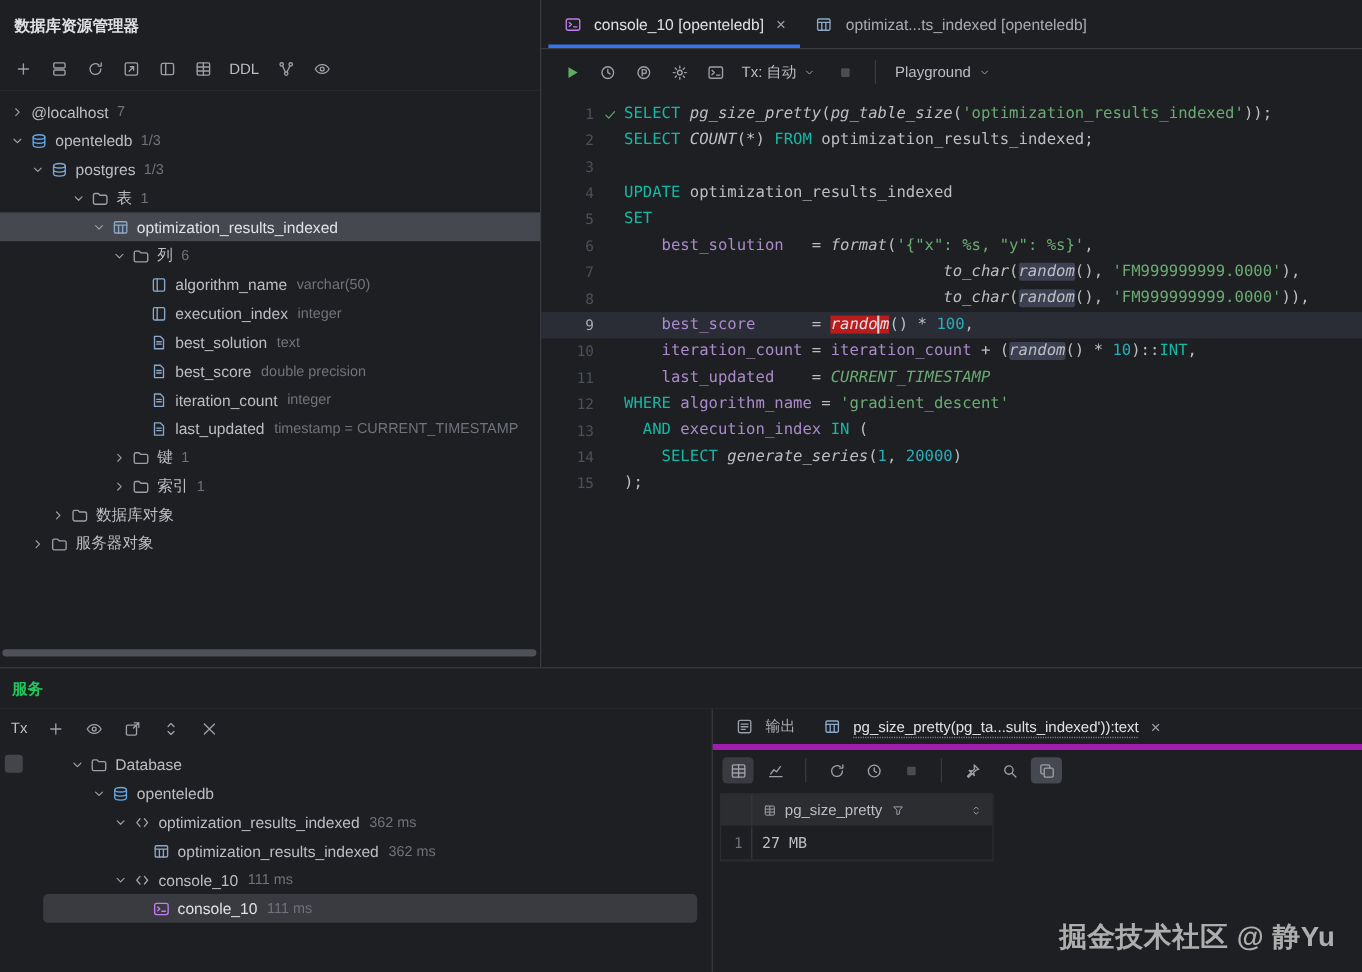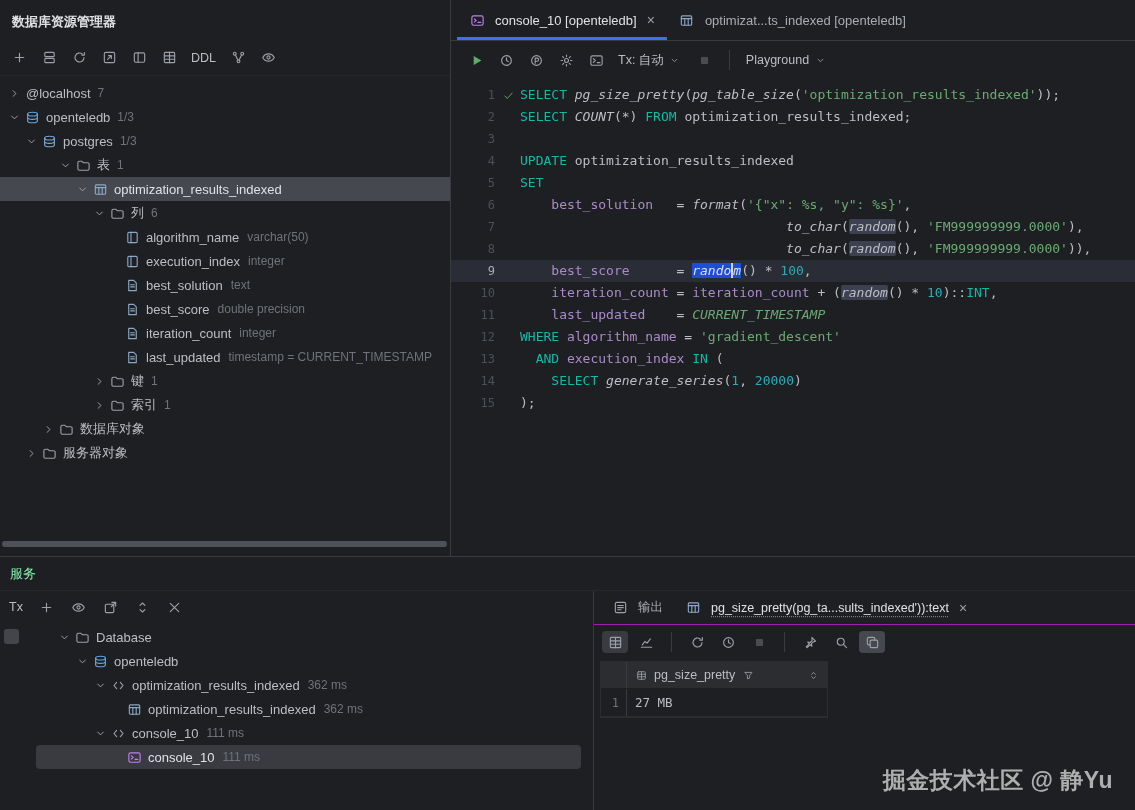--- a/index.html
+++ b/index.html
@@ -48,38 +48,38 @@
   .cmark{width:20px;min-width:20px;display:flex;align-items:center}
   .cmark .icon svg{width:13px;height:13px}
   .ccode{white-space:pre;color:#BCBEC4}
   .sg.k{color:#14b8a6}
   .sg.f{font-style:italic}
   .sg.s{color:#6AAB73}
   .sg.n{color:#2AACB8}
   .sg.c{color:#AB8BCB}
   .sg.t{color:#6AAB73;font-style:italic}
   .sg.occ{background:#3C4051;border-radius:2px}
-  .sg.sel{background:#1d4ed8;color:#DFE1E5}
+  .sg.sel{background:#b91c1c;color:#DFE1E5}
   .caret{display:inline-block;width:0;height:15px;border-left:2px solid #D6D8DE;vertical-align:text-bottom}
 
   .bottom{height:253px;display:flex;flex-direction:column;box-sizing:border-box}
   .bheader{height:34px;display:flex;align-items:center;padding-left:10px;border-bottom:1px solid #26272B;box-sizing:border-box}
-  .btitle{font-weight:400;color:#86efac}
+  .btitle{font-weight:700;color:#22c55e}
   .bbody{flex:1;display:flex;min-height:0}
   .services{width:593px;min-width:593px;display:flex;flex-direction:column;box-sizing:border-box}
   .services .toolbar{height:32px;padding:0 4px;gap:6px}
   .sbody{flex:1;display:flex}
   .rail{width:22px;display:flex;justify-content:center;padding-top:6px}
   .railbox{width:15px;height:15px;border-radius:3px;background:#43454A;display:inline-block}
   .stree{flex:1;padding:2px 12px 0 14px}
   .srow{height:24px;display:flex;align-items:center;border-radius:4px;white-space:nowrap}
   .srow.selected{background:#393B40}
 
   .results{flex:1;border-left:1px solid #393B40;display:flex;flex-direction:column;min-width:0}
-  .rtabs{height:34px;display:flex;align-items:flex-start;padding-left:8px;border-bottom:1px solid #a21caf;box-sizing:border-box;gap:2px}
+  .rtabs{height:34px;display:flex;align-items:flex-start;padding-left:8px;border-bottom:5px solid #a21caf;box-sizing:border-box;gap:2px}
   .rtab{display:flex;align-items:center;gap:6px;padding:0 10px;height:100%;color:#A9ACB2;font-size:12.5px}
   .rtab.active{color:#DFE1E5}
   .rtab.active .tablab{text-decoration:underline dotted;text-underline-offset:4px;text-decoration-color:#7A7E87}
   .etab .tablab{font-size:13px}
   .rtoolbar{height:34px;display:flex;align-items:center;gap:5px;padding-left:8px}
   .grid{margin:2px 0 0 6px;width:228px;border:1px solid #2B2D31;box-sizing:border-box}
   .ghead{display:flex;height:27px;background:#2B2D30;border-bottom:1px solid #1E1F22;box-sizing:border-box}
   .gcell{display:flex;align-items:center;box-sizing:border-box}
   .gutter{width:26px;min-width:26px;justify-content:flex-end;padding-right:7px;border-right:1px solid #393B40;color:#6F737A;font-size:12px}
   .colhead{flex:1;padding:0 6px;gap:5px;font-size:12.5px;color:#BCBEC4}

